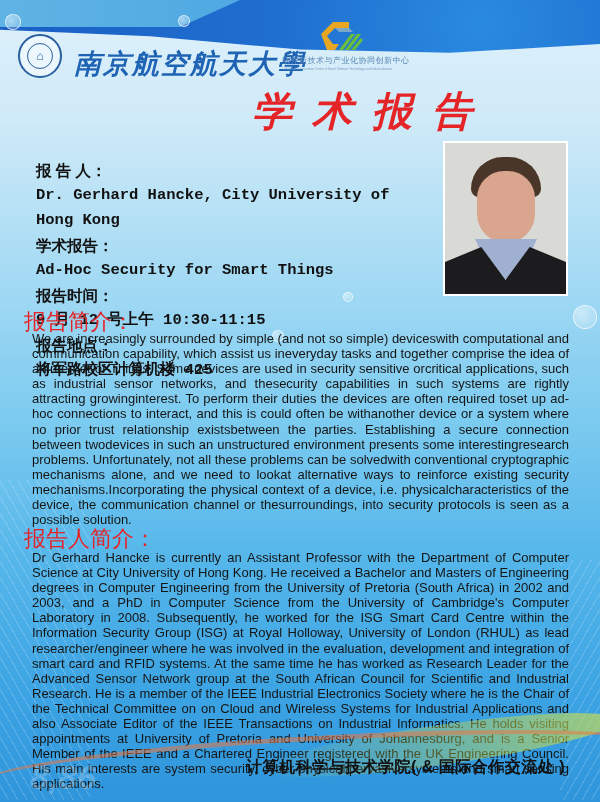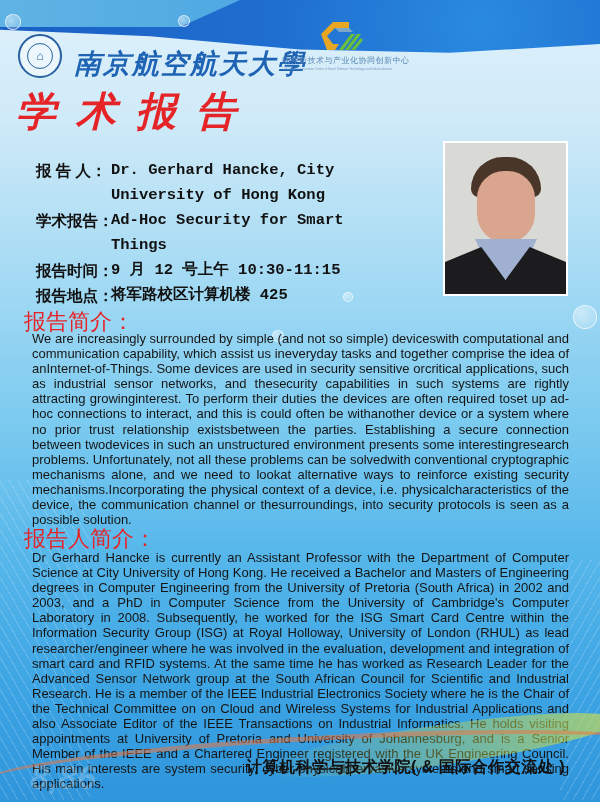--- a/index.html
+++ b/index.html
@@ -25,23 +25,23 @@
   .seal {
     width:40px; height:40px; border-radius:50%; border:2px solid #2a5fa0; display:flex; align-items:center; justify-content:center;
     color:#2a5fa0; font-size:8px; font-weight:bold; position:relative; background:rgba(255,255,255,.5);
   }
   .seal-inner { width:24px; height:24px; border-radius:50%; border:1.5px solid #2a5fa0; display:flex; align-items:center; justify-content:center; font-size:12px; }
   .univ-name { margin-left:12px; font-family:"DejaVu Serif", serif; font-size:27px; font-weight:bold; color:#1e63b4; letter-spacing:2px; font-style:italic;margin-top:16px; }
   .center-logo { position:absolute; left:315px; top:20px; width:50px; height:36px; }
   .center-text { position:absolute; left:282px; top:55px; width:135px; text-align:left; }
   .center-text .cn { font-size:8px; color:#5a87b5; letter-spacing:.5px; }
   .center-text .en { font-size:3px; color:#7b9dc0; margin-top:1px; }
-  .title { position:absolute; left:16px; top:84px; width:492px; text-align:left; font-family:"DejaVu Serif", serif; font-size:40px; color:#e52428; letter-spacing:20px; font-weight:bold; font-style:italic; }
+  .title { position:absolute; left:0; top:84px; width:492px; text-align:right; font-family:"DejaVu Serif", serif; font-size:40px; color:#e52428; letter-spacing:20px; font-weight:bold; font-style:italic; }
   .info { position:absolute; left:36px; top:158px; width:370px; }
-  .info-row { display:flex; font-weight:bold; font-size:15.5px; color:#111; line-height:25px; }
+  .info-row { display:flex; font-weight:bold; font-size:15.5px; color:#111; line-height:25px;flex-direction:column; }
   .info-label { width:75px; flex-shrink:0; white-space:nowrap; }
   .info-val { flex:1;font-family:Liberation Mono, monospace; }
   .photo-frame { position:absolute; left:443px; top:141px; width:125px; height:155px; background:#fff; padding:2px; box-sizing:border-box; }
   .photo { width:100%; height:100%; position:relative; overflow:hidden; background:#d9d9d6; }
   .photo .hair { position:absolute; left:26px; top:14px; width:70px; height:40px; border-radius:40px 40px 10px 10px; background:#4a3628; }
   .photo .face { position:absolute; left:32px; top:28px; width:58px; height:72px; border-radius:28px 28px 30px 30px; background:#d9a58e; }
   .photo .collar { position:absolute; left:30px; top:96px; width:62px; height:40px; background:#9fb0d0; clip-path: polygon(0 0,100% 0, 70% 100%, 30% 100%); }
   .photo .sweater { position:absolute; left:0; top:104px; width:121px; height:60px; background:#1c1c1f; clip-path: polygon(0 25%, 30% 0, 50% 55%, 70% 0, 100% 25%, 100% 100%, 0 100%); }
   .section-head { position:absolute; left:24px; font-size:22px; font-weight:normal; color:#e52428; }
   .para { position:absolute; left:32px; width:537px; font-size:13px; line-height:15.1px; color:#151515; text-align:justify; }

